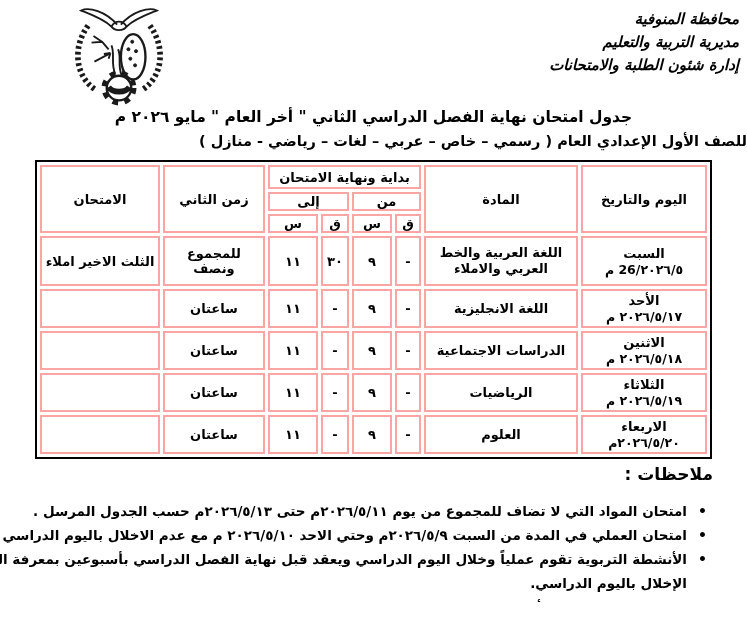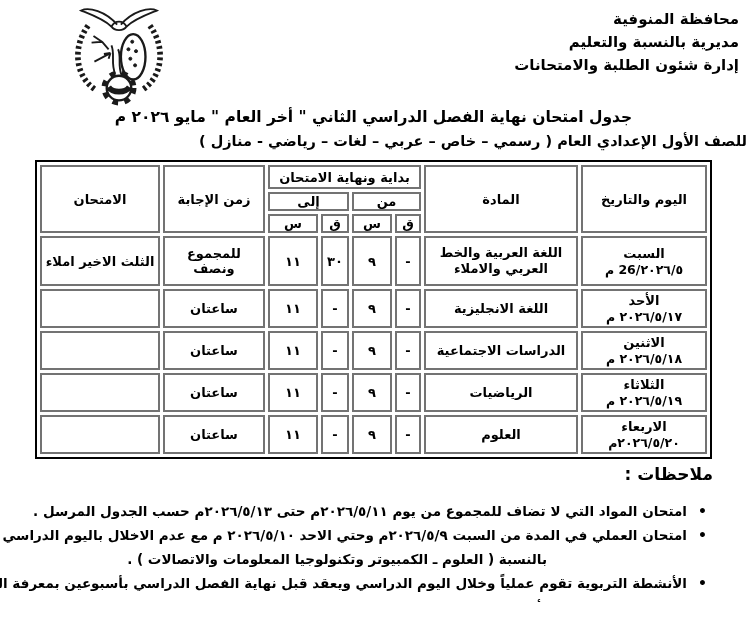--- a/index.html
+++ b/index.html
@@ -2,34 +2,34 @@
 <html lang="ar" dir="rtl"><head>
 <meta charset="utf-8">
 <style>
   html,body{margin:0;padding:0;background:#e8e8e8;}
   .page{
     width:747px;height:629px;background:#fff;color:#000;
     font-family:"DejaVu Sans",sans-serif;font-weight:bold;
     position:relative;overflow:hidden;direction:rtl;margin:0 auto;
   }
   
-  .letterhead{position:relative;height:108px;}
+  .letterhead{position:relative;height:108px;font-style:italic;}
   .gov-lines{padding:8px 8px 0 0;text-align:right;font-size:15px;line-height:23px;}
   .emblem{position:absolute;top:2px;left:58px;width:122px;height:104px;}
   .emblem svg{width:100%;height:100%;}
   
   .title1{text-align:center;font-size:15.5px;}
   .title2{font-size:14.5px;margin-top:7px;}
   
   table.sched{
     margin:11px auto 0;border:2px solid #000;border-collapse:separate;
     border-spacing:3px;table-layout:fixed;background:#fff;
   }
   table.sched td{
-    box-sizing:border-box;border:2px solid #737373;text-align:center;
+    box-sizing:border-box;border:2px solid #fca5a5;text-align:center;
     vertical-align:middle;font-size:13px;padding:0 2px;overflow:hidden;
   }
   tr.h1{height:24px;} tr.h2{height:16px;} tr.h3{height:14px;}
   tr.r0{height:50px;} tr.rb{height:39px;}
   td.hdr{font-size:13.5px;}
   td.tiny{font-size:12.5px;}
   .day-name{font-size:13px;line-height:17px;}
   .day-date{font-size:12.5px;line-height:16px;}
   td.subject{font-size:12.5px;line-height:16px;}
   td.dur{font-size:13px;}
@@ -45,21 +45,21 @@
   .partial{height:7px;overflow:hidden;}
 </style>
 </head>
 <body>
 
 <div class="page">
 
   <div class="letterhead">
     <div class="gov-lines">
       <div>محافظة المنوفية</div>
-      <div>مديرية بالنسبة والتعليم</div>
+      <div>مديرية التربية والتعليم</div>
       <div>إدارة شئون الطلبة والامتحانات</div>
     </div>
     <div class="emblem">
       <svg viewBox="0 0 120 110" xmlns="http://www.w3.org/2000/svg" fill="none" stroke="#1a1a1a">
 
         <path d="M34 92 C14 78 10 48 28 24" stroke-width="6" stroke-dasharray="3 3"></path>
         <path d="M86 92 C106 78 110 48 92 24" stroke-width="6" stroke-dasharray="3 3"></path>
 
         <path d="M58 24 C46 10 28 5 20 9 C30 13 44 18 52 26" stroke-width="2"></path>
         <path d="M62 24 C74 10 92 5 100 9 C90 13 76 18 68 26" stroke-width="2"></path>
@@ -96,21 +96,21 @@
       <col style="width:28px">
         <col style="width:50px">
         <col style="width:102px">
         <col style="width:120px">
     </colgroup>
     <tbody>
       <tr class="h1">
         <td rowspan="3" class="hdr">اليوم والتاريخ</td>
         <td rowspan="3" class="hdr">المادة</td>
         <td colspan="4" class="hdr">بداية ونهاية الامتحان</td>
-        <td rowspan="3" class="hdr">زمن الإجابة</td>
+        <td rowspan="3" class="hdr">زمن الثاني</td>
         <td rowspan="3" class="hdr">الامتحان</td>
       </tr>
       <tr class="h2">
         <td colspan="2" class="hdr">من</td>
         <td colspan="2" class="hdr">إلى</td>
       </tr>
       <tr class="h3">
         <td class="tiny">ق</td>
         <td class="tiny">س</td>
         <td class="tiny">ق</td>
@@ -195,26 +195,26 @@
 
       <div class="bullet">
         <span class="dot">•</span>
         <span>امتحان المواد التي لا تضاف للمجموع من يوم ٢٠٢٦/٥/١١م حتى ٢٠٢٦/٥/١٣م حسب الجدول المرسل .</span>
       </div>
 
       <div class="bullet">
         <span class="dot">•</span>
         <span>امتحان العملي في المدة من السبت ٢٠٢٦/٥/٩م وحتي الاحد ٢٠٢٦/٥/١٠ م مع عدم الاخلال باليوم الدراسي</span>
       </div>
-      <div class="bullet-cont indent-140">بالنسبة ( العلوم ـ الكمبيوتر وتكنولوجيا المعلومات والاتصالات ) .</div>
 
       <div class="bullet">
         <span class="dot">•</span>
         <span>الأنشطة التربوية تقوم عملياً وخلال اليوم الدراسي ويعقد قبل نهاية الفصل الدراسي بأسبوعين بمعرفة المدرسة دون</span>
       </div>
+      <div class="bullet-cont">الإخلال باليوم الدراسي.</div>
 
       <div class="bullet partial">
         <span class="dot">•</span>
         <span>مادة التربية الدينية والأنشطة تعقد خلال اليوم الدراسي حسب الجدول المرسل</span>
       </div>
 
     </div>
   </div>
 
 </div>

